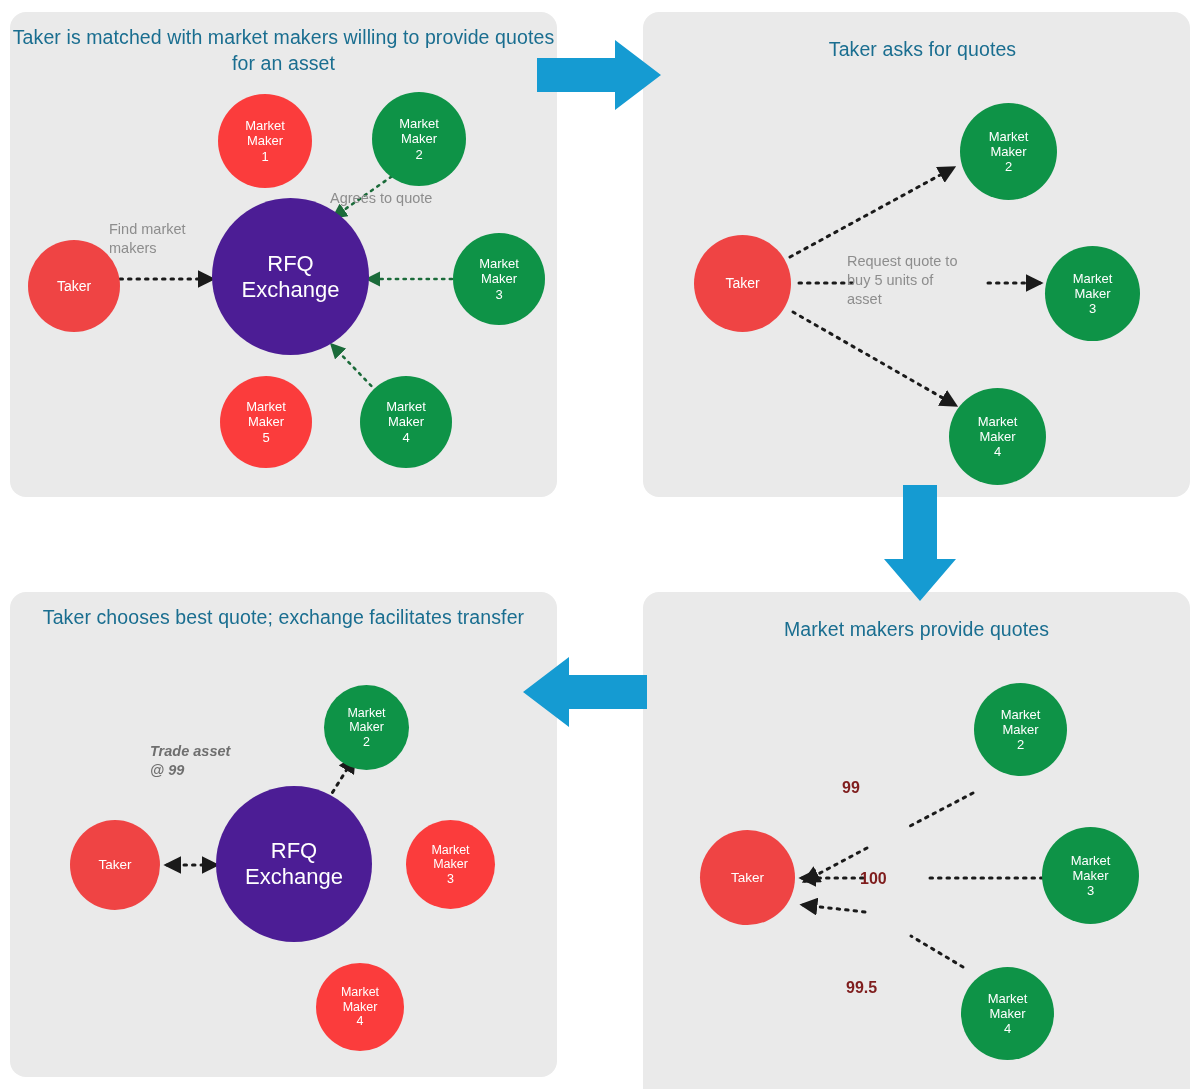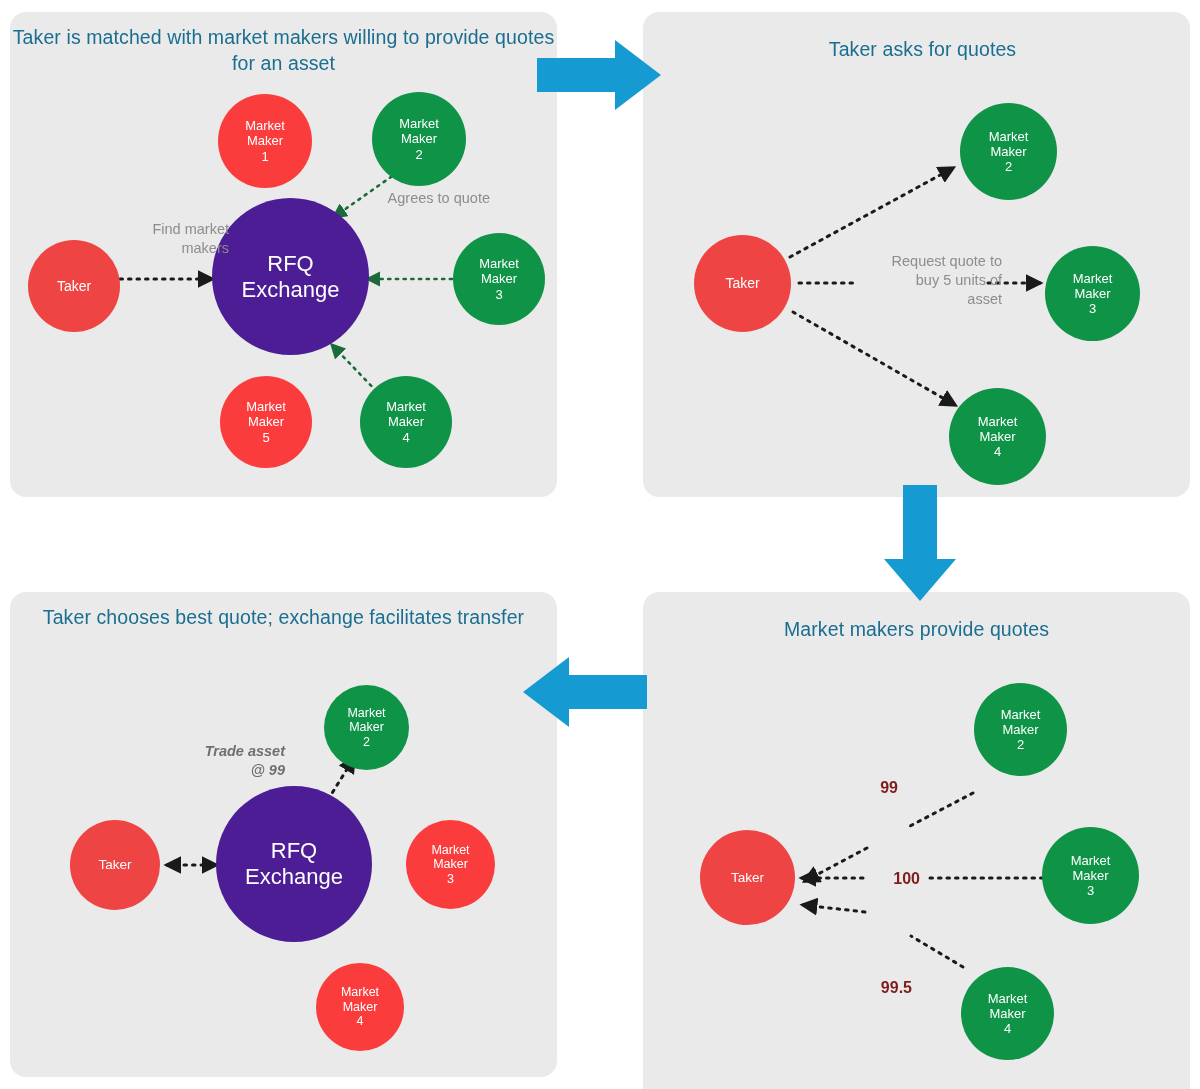--- a/index.html
+++ b/index.html
@@ -75,21 +75,21 @@
     overflow: visible;
     z-index: 2;
   }
 
   
   .edge-label {
     position: absolute;
     color: #8d8d8d;
     font-size: 14.5px;
     line-height: 19px;
-    text-align: right;
+    text-align: left;
     white-space: pre-line;
     z-index: 4;
   }
   .edge-label.bold { font-weight: bold; color: #6f6f6f; }
   .edge-label.price { font-weight: bold; color: #7f1d1d; font-size: 16px; }
 
   
   .flow-arrow { position: absolute; z-index: 6; }
 </style>
 </head>

